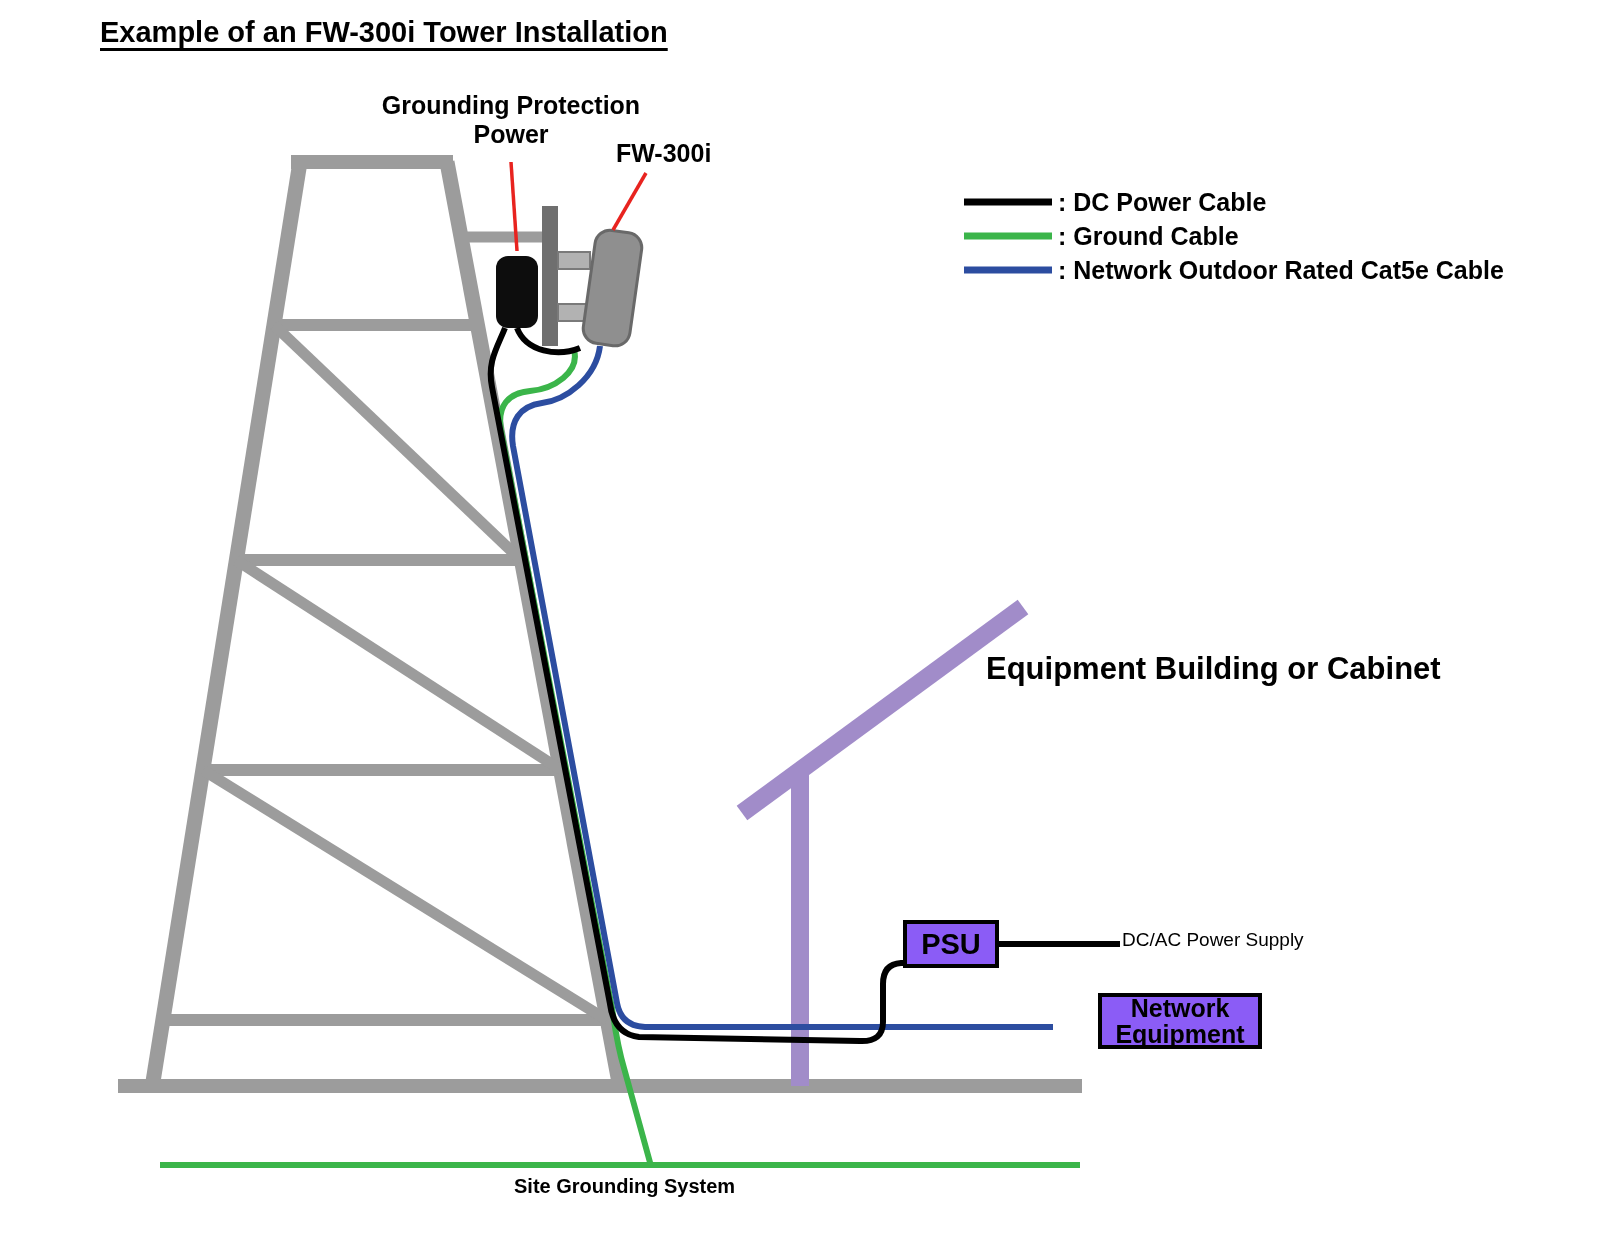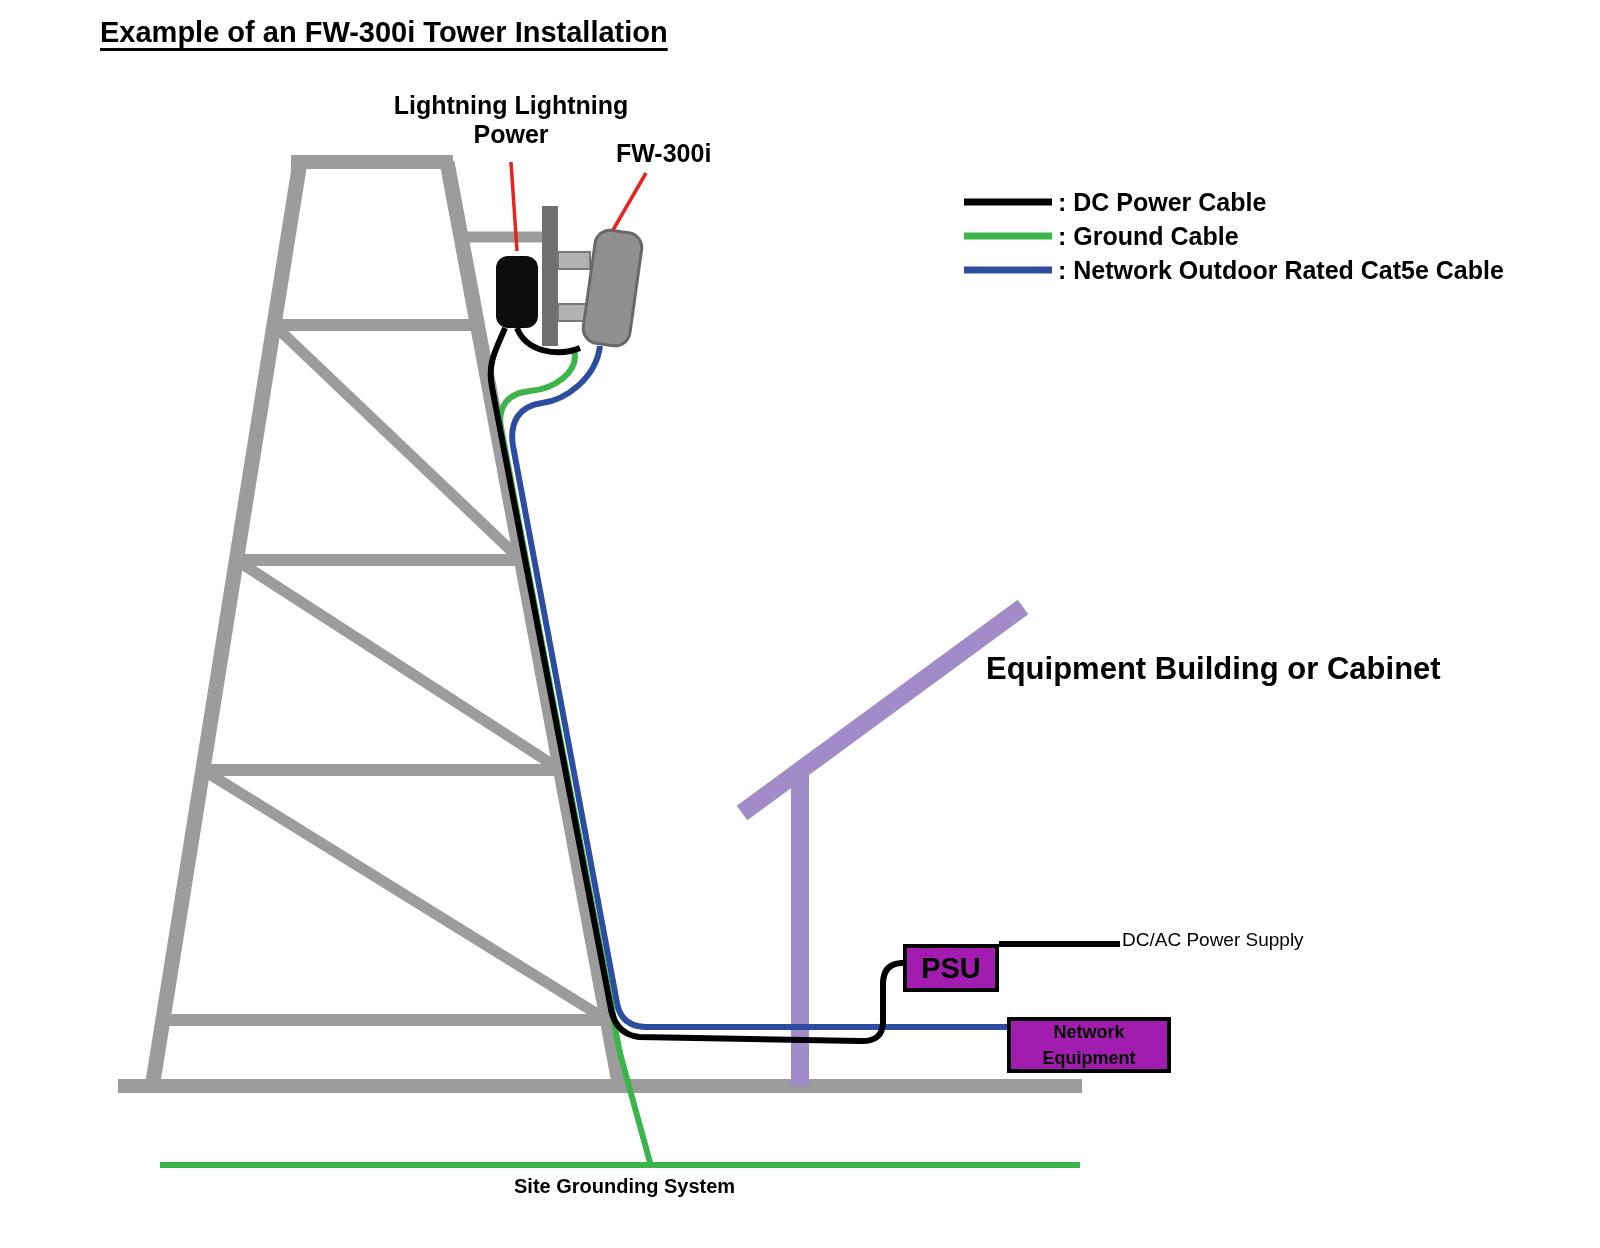--- a/index.html
+++ b/index.html
@@ -28,26 +28,26 @@
   }
   .lbl-fw{left:616px;top:139px;font-size:25px;font-weight:bold;}
   .legend-item{left:1058px;font-size:25px;font-weight:bold;}
   .legend-1{top:188px;}
   .legend-2{top:222px;}
   .legend-3{top:256px;}
   .lbl-building{left:986px;top:651px;font-size:31px;font-weight:bold;}
   .lbl-dcac{left:1122px;top:929px;font-size:19px;font-weight:400;}
   .lbl-site{left:514px;top:1175px;font-size:20px;font-weight:bold;}
   .box{
-    position:absolute;background:#a21caf;border:4px solid #000;
+    position:absolute;background:#8b5cf6;border:4px solid #000;
     display:flex;align-items:center;justify-content:center;
-    flex-direction:column;text-align:center;margin-top:24px;
+    flex-direction:column;text-align:center;
   }
   .psu-box{left:903px;top:920px;width:88px;height:40px;font-size:29px;font-weight:bold;}
-  .net-box{left:1007px;top:993px;width:156px;height:48px;font-size:18px;font-weight:bold;line-height:26px;}
+  .net-box{left:1098px;top:993px;width:156px;height:48px;font-size:25px;font-weight:bold;line-height:26px;}
 </style>
 </head>
 <body>
 
 <div class="canvas">
 
   <svg width="1600" height="1248" viewBox="0 0 1600 1248">
 
     <g fill="none" stroke-linecap="butt" stroke="#9c9c9c">
       <line x1="300" y1="162" x2="152" y2="1088" stroke-width="15"></line>
@@ -101,21 +101,21 @@
 
     <g fill="none" stroke-width="3.5" stroke="#e8231f">
       <line x1="511" y1="162" x2="517" y2="251"></line>
       <line x1="646" y1="173" x2="613" y2="230"></line>
     </g>
   </svg>
 
   <div class="txt title">Example of an FW-300i Tower Installation</div>
 
   <div class="txt lbl-lightning">
-    <div>Lightning Lightning</div>
+    <div>Grounding Protection</div>
     <div>Power</div>
   </div>
 
   <div class="txt lbl-fw">FW-300i</div>
 
   <div class="txt legend-item legend-1">: DC Power Cable</div>
   <div class="txt legend-item legend-2">: Ground Cable</div>
   <div class="txt legend-item legend-3">: Network Outdoor Rated Cat5e Cable</div>
 
   <div class="txt lbl-building">Equipment Building or Cabinet</div>

